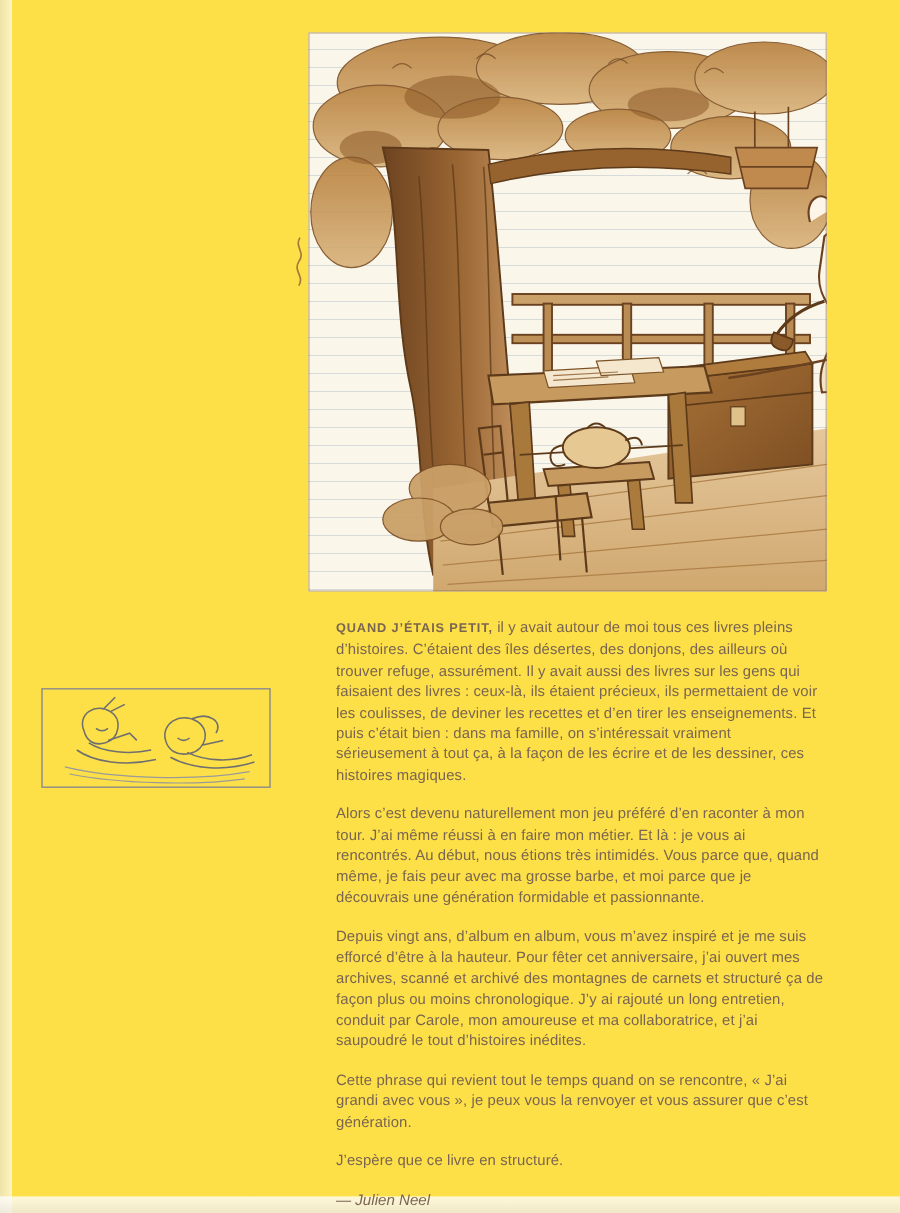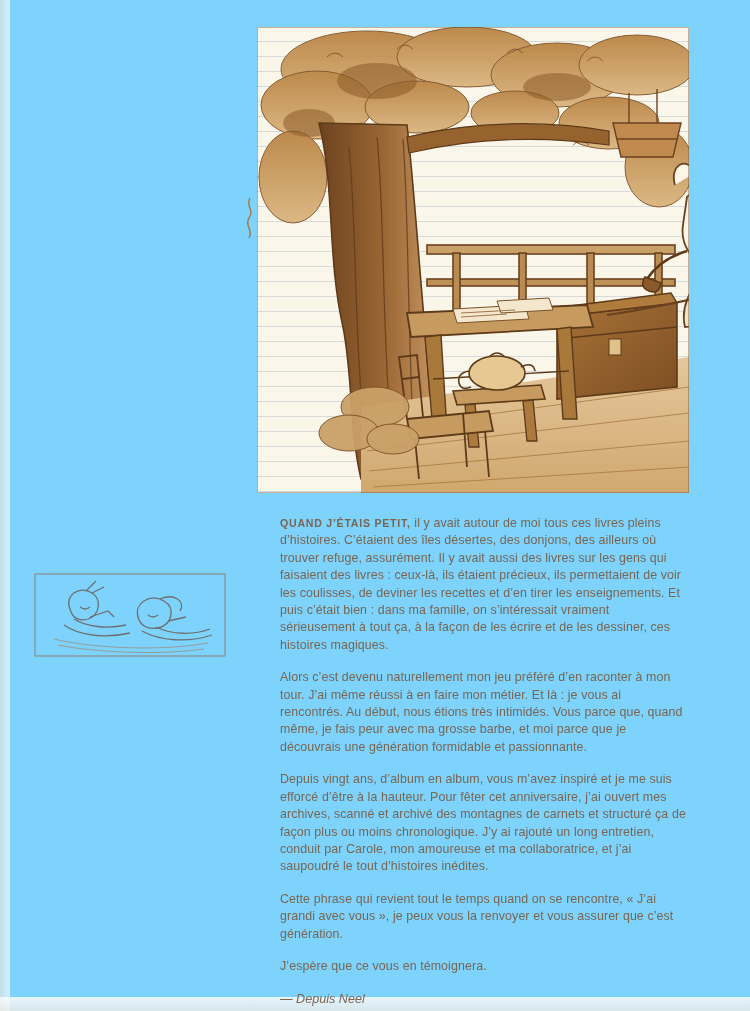--- a/index.html
+++ b/index.html
@@ -13,21 +13,21 @@
     position: relative;
     overflow: hidden;
     font-family: "Liberation Sans", sans-serif;
     color: #6b5a48;
   }
 
   
   #page {
     position: absolute;
     inset: 0;
-    background: #7dd3fc;
+    background: #fde047;
   }
 
   
   .edge-left {
     position: absolute;
     left: 0; top: 0;
     width: 10px; height: 1011px;
     background: linear-gradient(to right, #e8e4de, #ffffff);
     opacity: .65;
   }
@@ -317,18 +317,18 @@
   <div id="text-column">
 
     <p class="para"><span class="lead-caps">QUAND J’ÉTAIS PETIT,</span><span> il y avait autour de moi tous ces livres pleins d’histoires. C’étaient des îles désertes, des donjons, des ailleurs où trouver refuge, assurément. Il y avait aussi des livres sur les gens qui faisaient des livres : ceux-là, ils étaient précieux, ils permettaient de voir les coulisses, de deviner les recettes et d’en tirer les enseignements. Et puis c’était bien : dans ma famille, on s’intéressait vraiment sérieusement à tout ça, à la façon de les écrire et de les dessiner, ces histoires magiques.</span></p>
 
     <p class="para">Alors c’est devenu naturellement mon jeu préféré d’en raconter à mon tour. J’ai même réussi à en faire mon métier. Et là : je vous ai rencontrés. Au début, nous étions très intimidés. Vous parce que, quand même, je fais peur avec ma grosse barbe, et moi parce que je découvrais une génération formidable et passionnante.</p>
 
     <p class="para">Depuis vingt ans, d’album en album, vous m’avez inspiré et je me suis efforcé d’être à la hauteur. Pour fêter cet anniversaire, j’ai ouvert mes archives, scanné et archivé des montagnes de carnets et structuré ça de façon plus ou moins chronologique. J’y ai rajouté un long entretien, conduit par Carole, mon amoureuse et ma collaboratrice, et j’ai saupoudré le tout d’histoires inédites.</p>
 
     <p class="para">Cette phrase qui revient tout le temps quand on se rencontre, « J’ai grandi avec vous », je peux vous la renvoyer et vous assurer que c’est génération.</p>
 
-    <p class="para">J’espère que ce vous en témoignera.</p>
-
-    <div class="signature">— Depuis Neel</div>
+    <p class="para">J’espère que ce livre en structuré.</p>
+
+    <div class="signature">— Julien Neel</div>
   </div>
 
 </div>
 
 </body></html>

